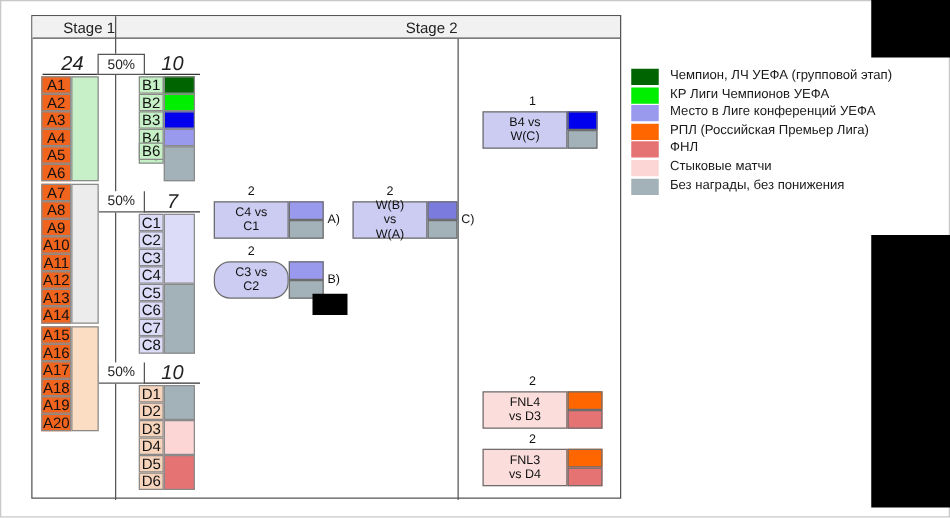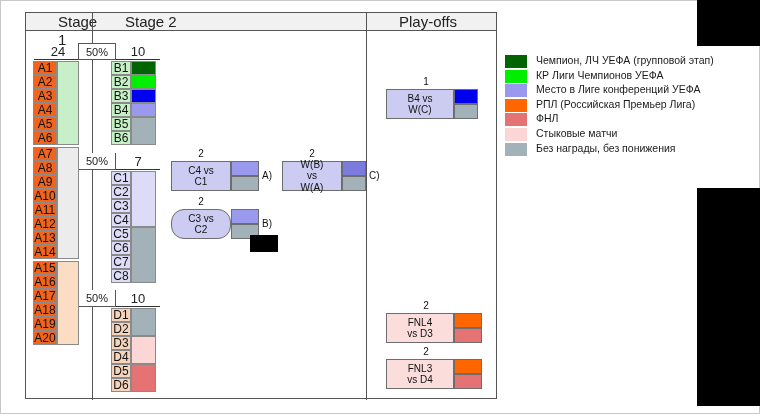--- a/index.html
+++ b/index.html
@@ -22,36 +22,35 @@
     background:#ffffff;
   }
   .header-row{
     position:absolute;left:0;top:0;width:100%;height:18px;
     box-sizing:border-box;
     background:#f1f1f1;
     border-bottom:1px solid #555;
   }
   .hdr{
     position:absolute;top:0;height:18px;line-height:18px;
-    text-align:left;font-size:15px;color:#222;
-    box-sizing:border-box;
-    padding-left:32px;
+    text-align:right;font-size:12px;color:#222;
+    box-sizing:border-box;
   }
   .hdr.h1{left:0;width:66px;}
   .hdr.h2{left:66px;width:274px;border-left:1px solid #555;}
   .hdr.h3{left:340px;width:132px;border-left:1px solid #555;}
 
   .vsep{position:absolute;top:18px;width:0;border-left:1px solid #555;}
   .vsep.v1{left:66px;height:369px;}
   .vsep.v2{left:340px;height:369px;}
 
   
   .cnt{
-    position:absolute;font-size:13px;text-align:center;
-    color:#222;height:14px;line-height:14px;
+    position:absolute;font-size:16px;text-align:center;
+    color:#222;height:14px;line-height:14px;font-style:italic;
   }
   .ulinebox{
     position:absolute;box-sizing:border-box;
     border:1px solid #555;background:#fff;
     font-size:11px;text-align:center;color:#222;
   }
   .hline{position:absolute;border-top:1px solid #333;height:0;}
 
   
   .cell{
@@ -91,21 +90,20 @@
 </head>
 <body>
 
 <div class="page-border"></div>
 
 <div class="table-frame">
 
   <div class="header-row">
     <div class="hdr h1">Stage 1</div>
     <div class="hdr h2">Stage 2</div>
-    <div class="hdr h3">Play-offs</div>
   </div>
   <div class="vsep v1"></div>
   <div class="vsep v2"></div>
 
   <div class="cnt" style="left:12px;top:32px;width:40px;">24</div>
   <div class="ulinebox" style="left:52px;top:30px;width:38px;height:17px;line-height:16px;">50%</div>
   <div class="cnt" style="left:92px;top:32px;width:40px;">10</div>
   <div class="hline" style="left:8px;top:46px;width:44px;"></div>
   <div class="hline" style="left:90px;top:46px;width:44px;"></div>
 
@@ -145,21 +143,21 @@
   <div class="strip" style="left:31px;top:48px;width:22px;height:84px;background:#c8f0c8;"></div>
   <div class="strip" style="left:31px;top:134px;width:22px;height:112px;background:#ececec;"></div>
   <div class="strip" style="left:31px;top:248px;width:22px;height:84px;background:#fbddc4;"></div>
 
   <div id="b-teams">
       <div class="cell" style="left: 85px; top: 48px; width: 20px; height: 14px; background: rgb(198, 240, 198);">B1</div>
       <div class="cell" style="left: 85px; top: 62px; width: 20px; height: 14px; background: rgb(198, 240, 198);">B2</div>
       <div class="cell" style="left: 85px; top: 76px; width: 20px; height: 14px; background: rgb(198, 240, 198);">B3</div>
       <div class="cell" style="left: 85px; top: 90px; width: 20px; height: 14px; background: rgb(198, 240, 198);">B4</div>
       <div class="cell" style="left: 85px; top: 104px; width: 20px; height: 14px; background: rgb(198, 240, 198);">B5</div>
-      <div class="cell" style="left: 85px; top: 118px; width: 20px; height: 14px; background: rgb(198, 240, 198);">B6</div>
+      <div class="cell" style="left: 85px; top: 101px; width: 20px; height: 14px; background: rgb(198, 240, 198);">B6</div>
     </div>
   <div id="c-teams">
       <div class="cell" style="left: 85px; top: 158px; width: 20px; height: 14px; background: rgb(220, 220, 248);">C1</div>
       <div class="cell" style="left: 85px; top: 172px; width: 20px; height: 14px; background: rgb(220, 220, 248);">C2</div>
       <div class="cell" style="left: 85px; top: 186px; width: 20px; height: 14px; background: rgb(220, 220, 248);">C3</div>
       <div class="cell" style="left: 85px; top: 200px; width: 20px; height: 14px; background: rgb(220, 220, 248);">C4</div>
       <div class="cell" style="left: 85px; top: 214px; width: 20px; height: 14px; background: rgb(220, 220, 248);">C5</div>
       <div class="cell" style="left: 85px; top: 228px; width: 20px; height: 14px; background: rgb(220, 220, 248);">C6</div>
       <div class="cell" style="left: 85px; top: 242px; width: 20px; height: 14px; background: rgb(220, 220, 248);">C7</div>
       <div class="cell" style="left: 85px; top: 256px; width: 20px; height: 14px; background: rgb(220, 220, 248);">C8</div>

